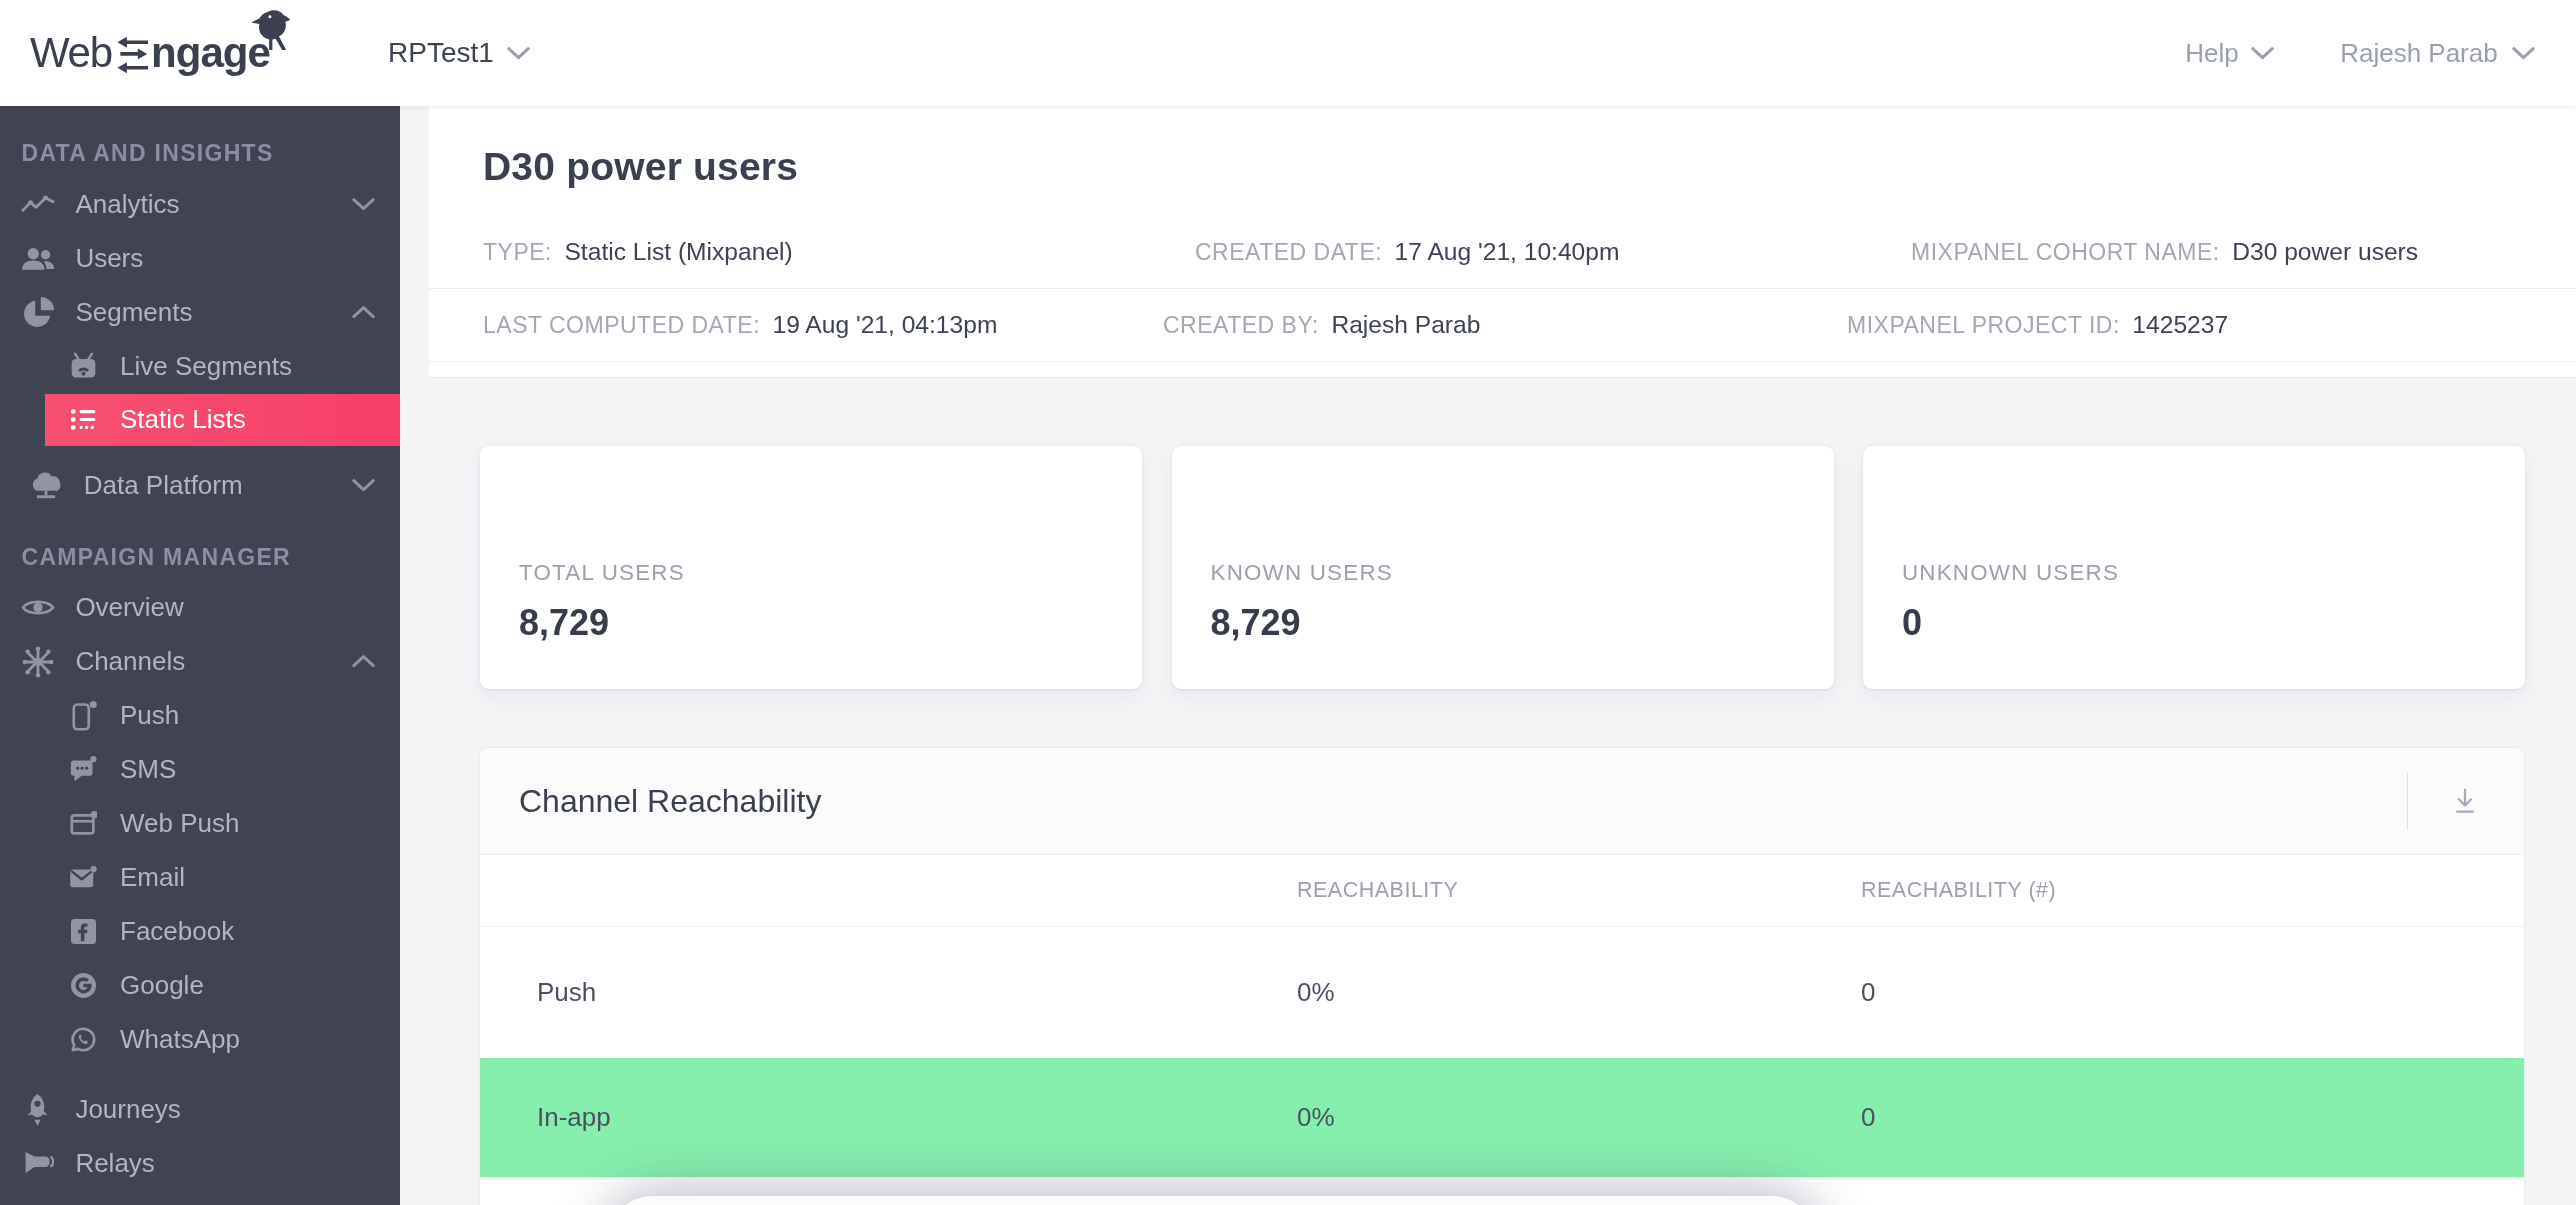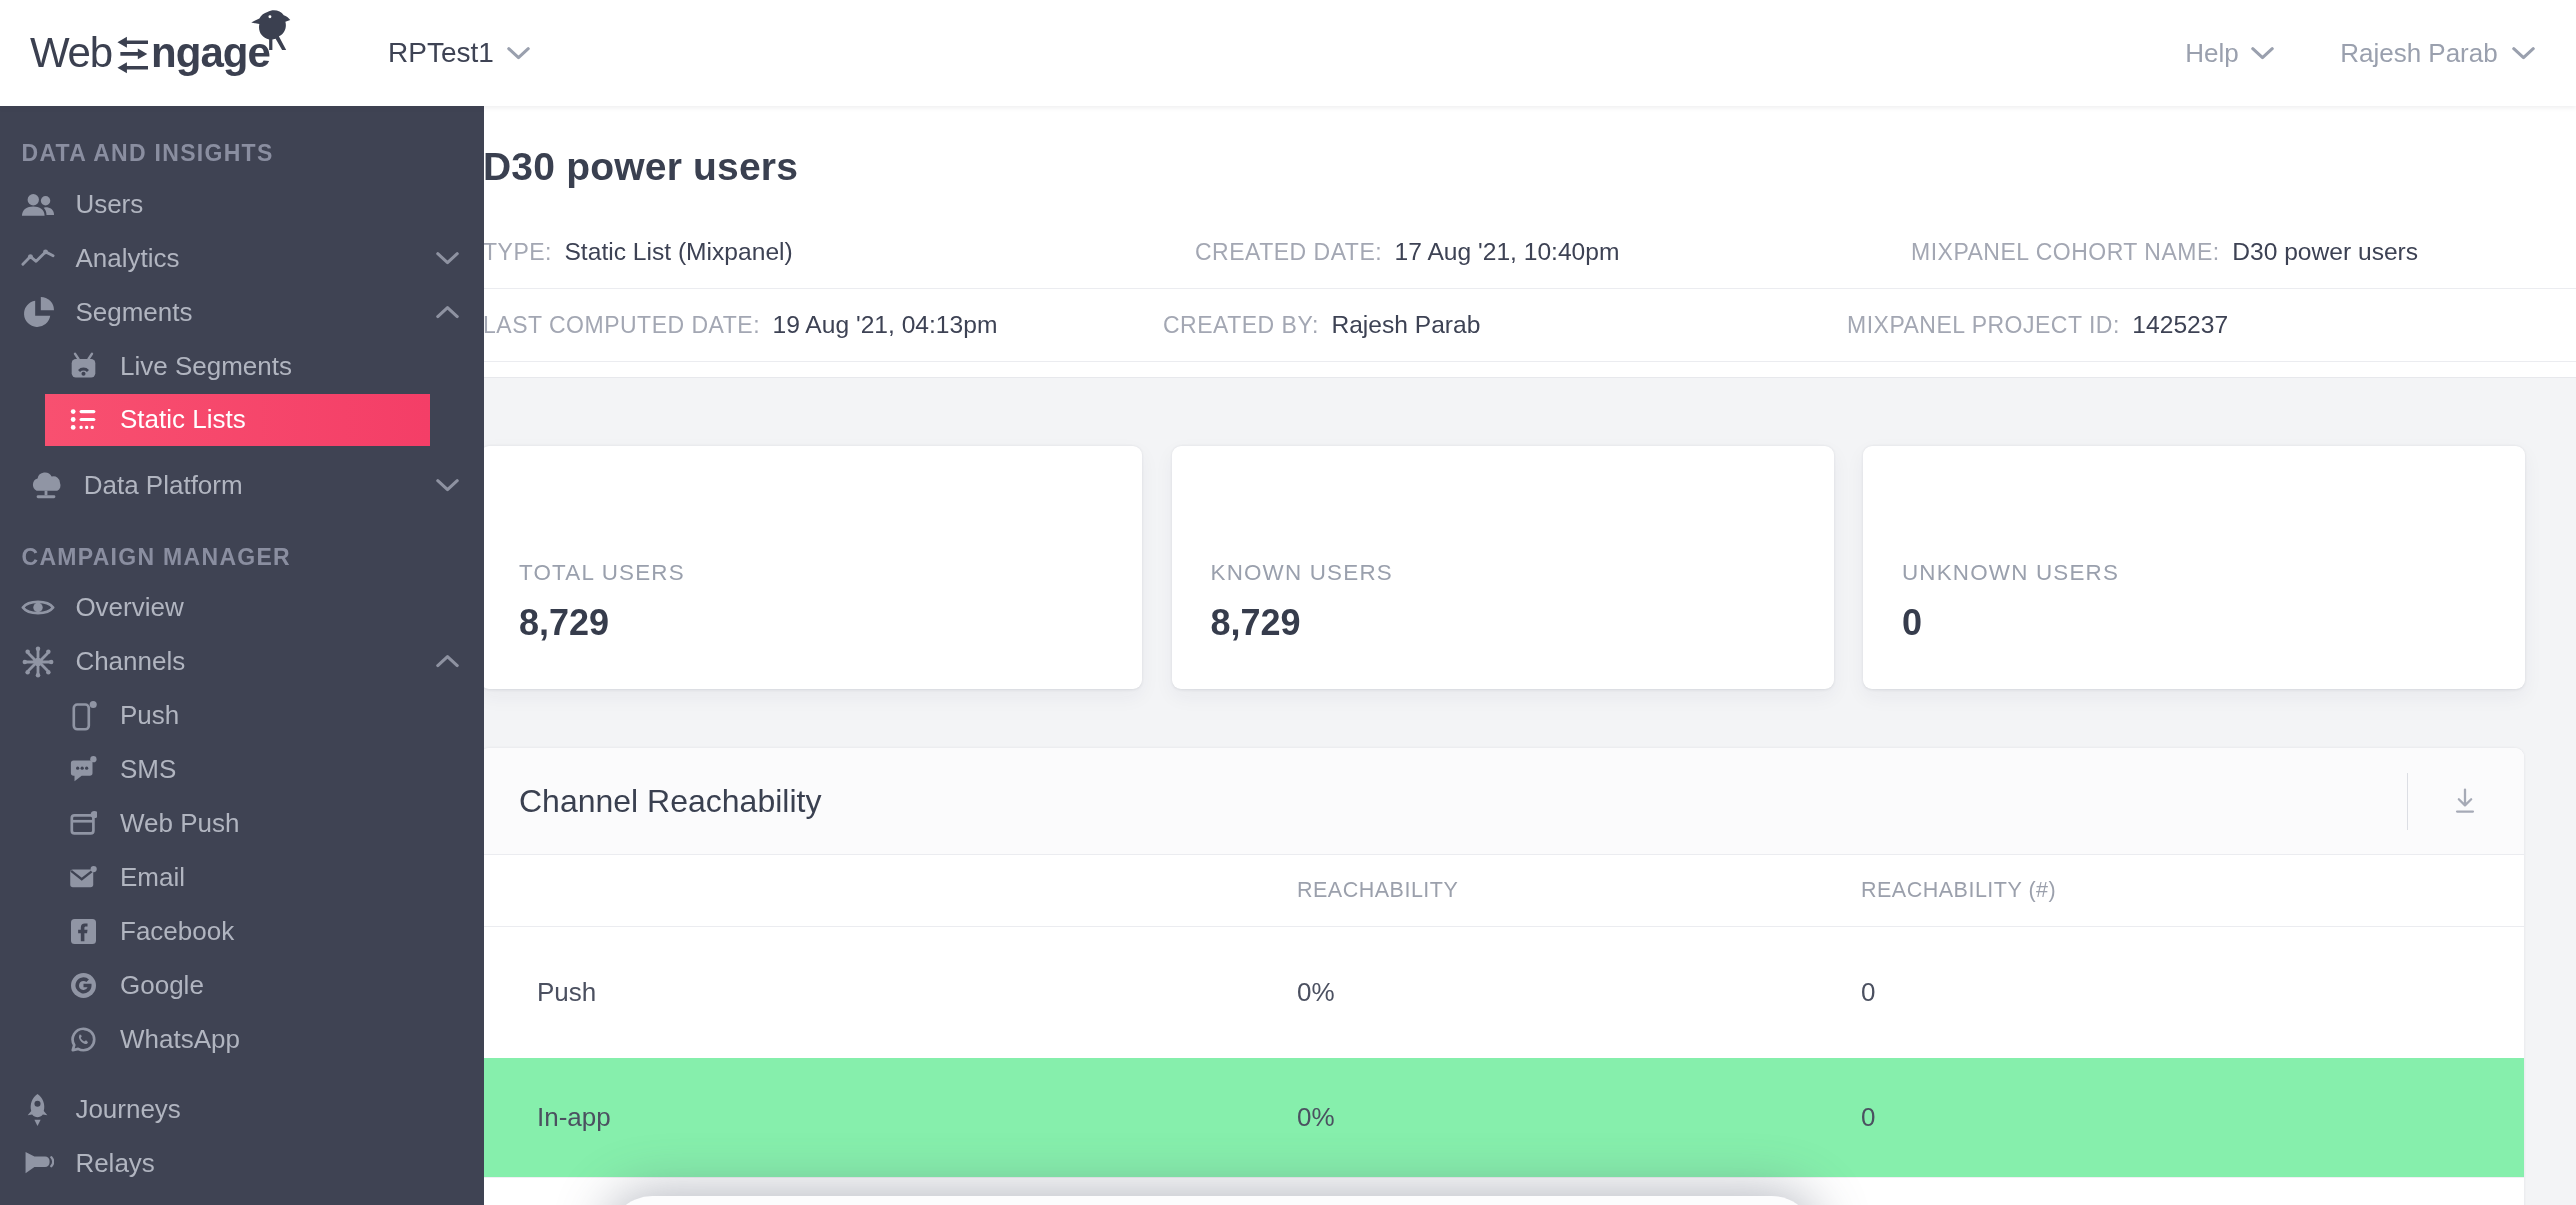--- a/index.html
+++ b/index.html
@@ -29,21 +29,21 @@
     font-size: 28px; font-weight: 500; color: #3e4354;
   }
   .topbar-right { margin-left: auto; display: flex; align-items: center; }
   .help-menu { display: flex; align-items: center; gap: 12.5px; font-size: 26px; color: #9aa0ae; margin-right: 66px; }
   .user-menu { display: flex; align-items: center; gap: 14.3px; font-size: 26px; color: #9aa0ae; margin-right: 41px; }
   .chev-small { width: 23px; height: 14.3px; }
   .chev-small polyline { stroke: #9aa0ae; stroke-width: 3.5; fill: none; stroke-linecap: round; stroke-linejoin: round; }
 
   
   .sidebar {
-    position: absolute; top: 106px; left: 0; width: 484px; height: 1100px;
+    position: absolute; top: 106px; left: 0; width: 400px; height: 1100px;
     background: #3f4353; z-index: 30; overflow: hidden;
   }
   .side-header {
     font-size: 23px; font-weight: 700; letter-spacing: 1.3px;
     color: #8a8ea0; padding-left: 21.5px; height: 50px; line-height: 50px;
     margin-top: 21.5px;
   }
   .side-header.second { margin-top: 21.5px; height: 47px; line-height: 47px; }
   .side-item {
     position: relative; height: 54px; display: flex; align-items: center;
@@ -167,42 +167,42 @@
         </svg>
     </div>
   </div>
 </header>
 
 <aside class="sidebar">
   <div class="side-header">DATA AND INSIGHTS</div>
 
   <div class="side-item clickable">
     <span class="ico">
+      <svg class="glyph" width="34" height="23" viewBox="0 0 36 24">
+          <polyline class="stroked" points="2,18 10,10 16,15 26,5 34,9"></polyline>
+          <circle cx="10" cy="10" r="2.6"></circle>
+          <circle cx="26" cy="5" r="2.6"></circle>
+        </svg>
+    </span>
+    <span>Analytics</span>
+    <svg class="side-chev" viewBox="0 0 26 16">
+        <polyline points="2,3 13,13 24,3"></polyline>
+      </svg>
+  </div>
+
+  <div class="side-item clickable">
+    <span class="ico">
       <svg class="glyph" width="34" height="29" viewBox="0 0 36 30">
           <circle cx="13" cy="10" r="6"></circle>
           <path d="M1 27c0-7 5.5-10 12-10s12 3 12 10z"></path>
           <circle cx="26" cy="11" r="5"></circle>
           <path d="M26 18c5 0 9 2.5 9 8h-8c0-2.5-1-5.5-3-7.5z"></path>
         </svg>
     </span>
     <span>Users</span>
-  </div>
-
-  <div class="side-item clickable">
-    <span class="ico">
-      <svg class="glyph" width="34" height="23" viewBox="0 0 36 24">
-          <polyline class="stroked" points="2,18 10,10 16,15 26,5 34,9"></polyline>
-          <circle cx="10" cy="10" r="2.6"></circle>
-          <circle cx="26" cy="5" r="2.6"></circle>
-        </svg>
-    </span>
-    <span>Analytics</span>
-    <svg class="side-chev" viewBox="0 0 26 16">
-        <polyline points="2,3 13,13 24,3"></polyline>
-      </svg>
   </div>
 
   <div class="side-item clickable">
     <span class="ico">
       <svg class="glyph" width="32" height="32" viewBox="0 0 34 34">
           <path d="M14 4A14 14 0 1 0 30 20H14z"></path>
           <path d="M20 0a14 14 0 0 1 14 14H20z"></path>
         </svg>
     </span>
     <span>Segments</span>

